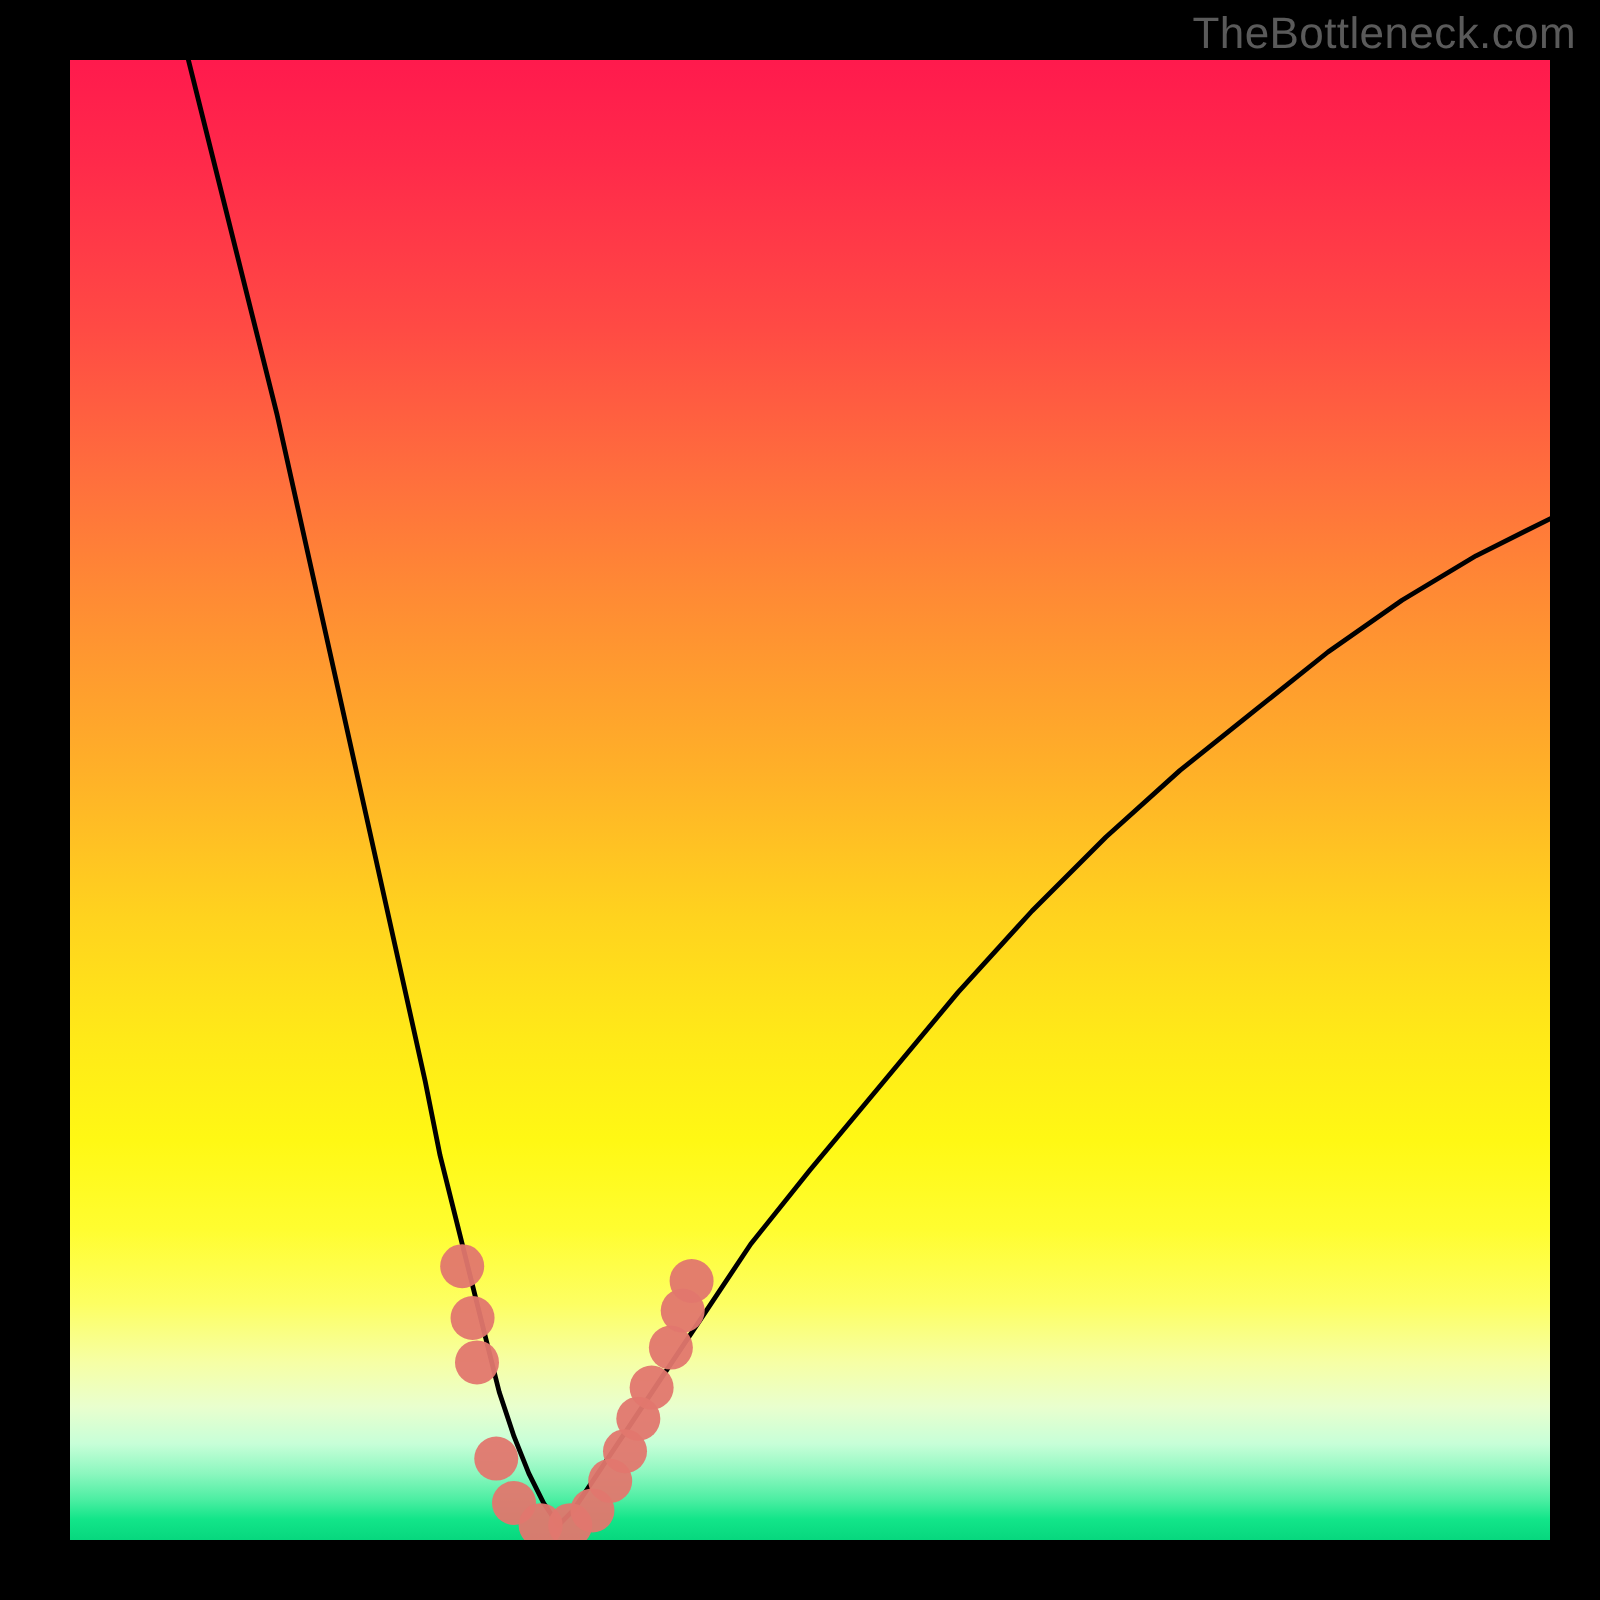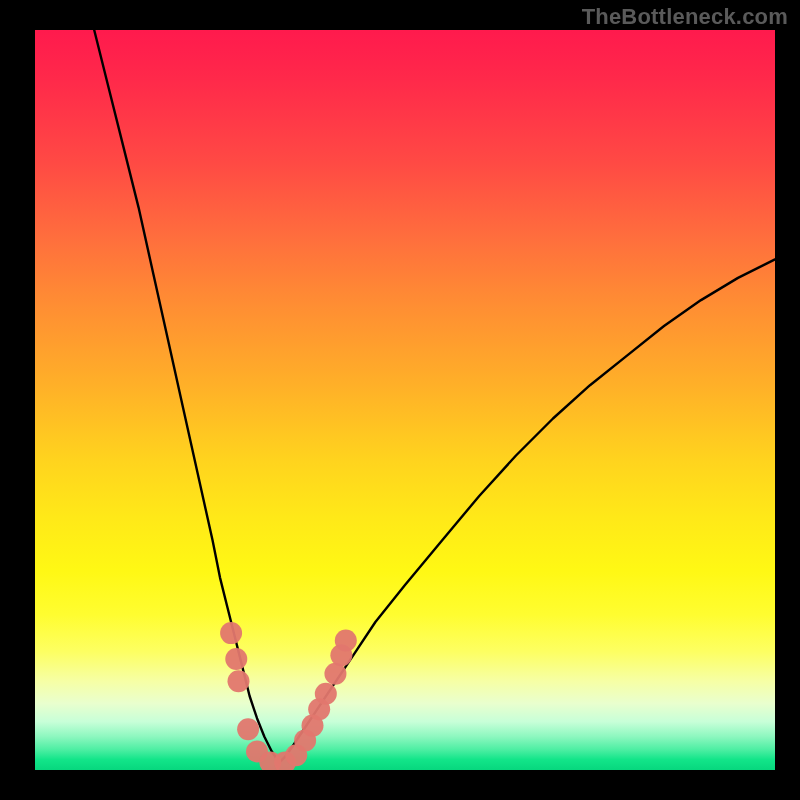--- a/index.html
+++ b/index.html
@@ -18,21 +18,21 @@
     width: 800px;
     height: 800px;
     background: #000;
   }
   .watermark {
     position: absolute;
     top: 4px;
     right: 12px;
     color: #5a5a5a;
     font-size: 22px;
-    font-weight: 700;
+    font-weight: 400;
     letter-spacing: 0.2px;
     z-index: 30;
   }
   .plot-area {
     position: absolute;
     left: 35px;
     top: 30px;
     width: 740px;
     height: 740px;
     overflow: hidden;

